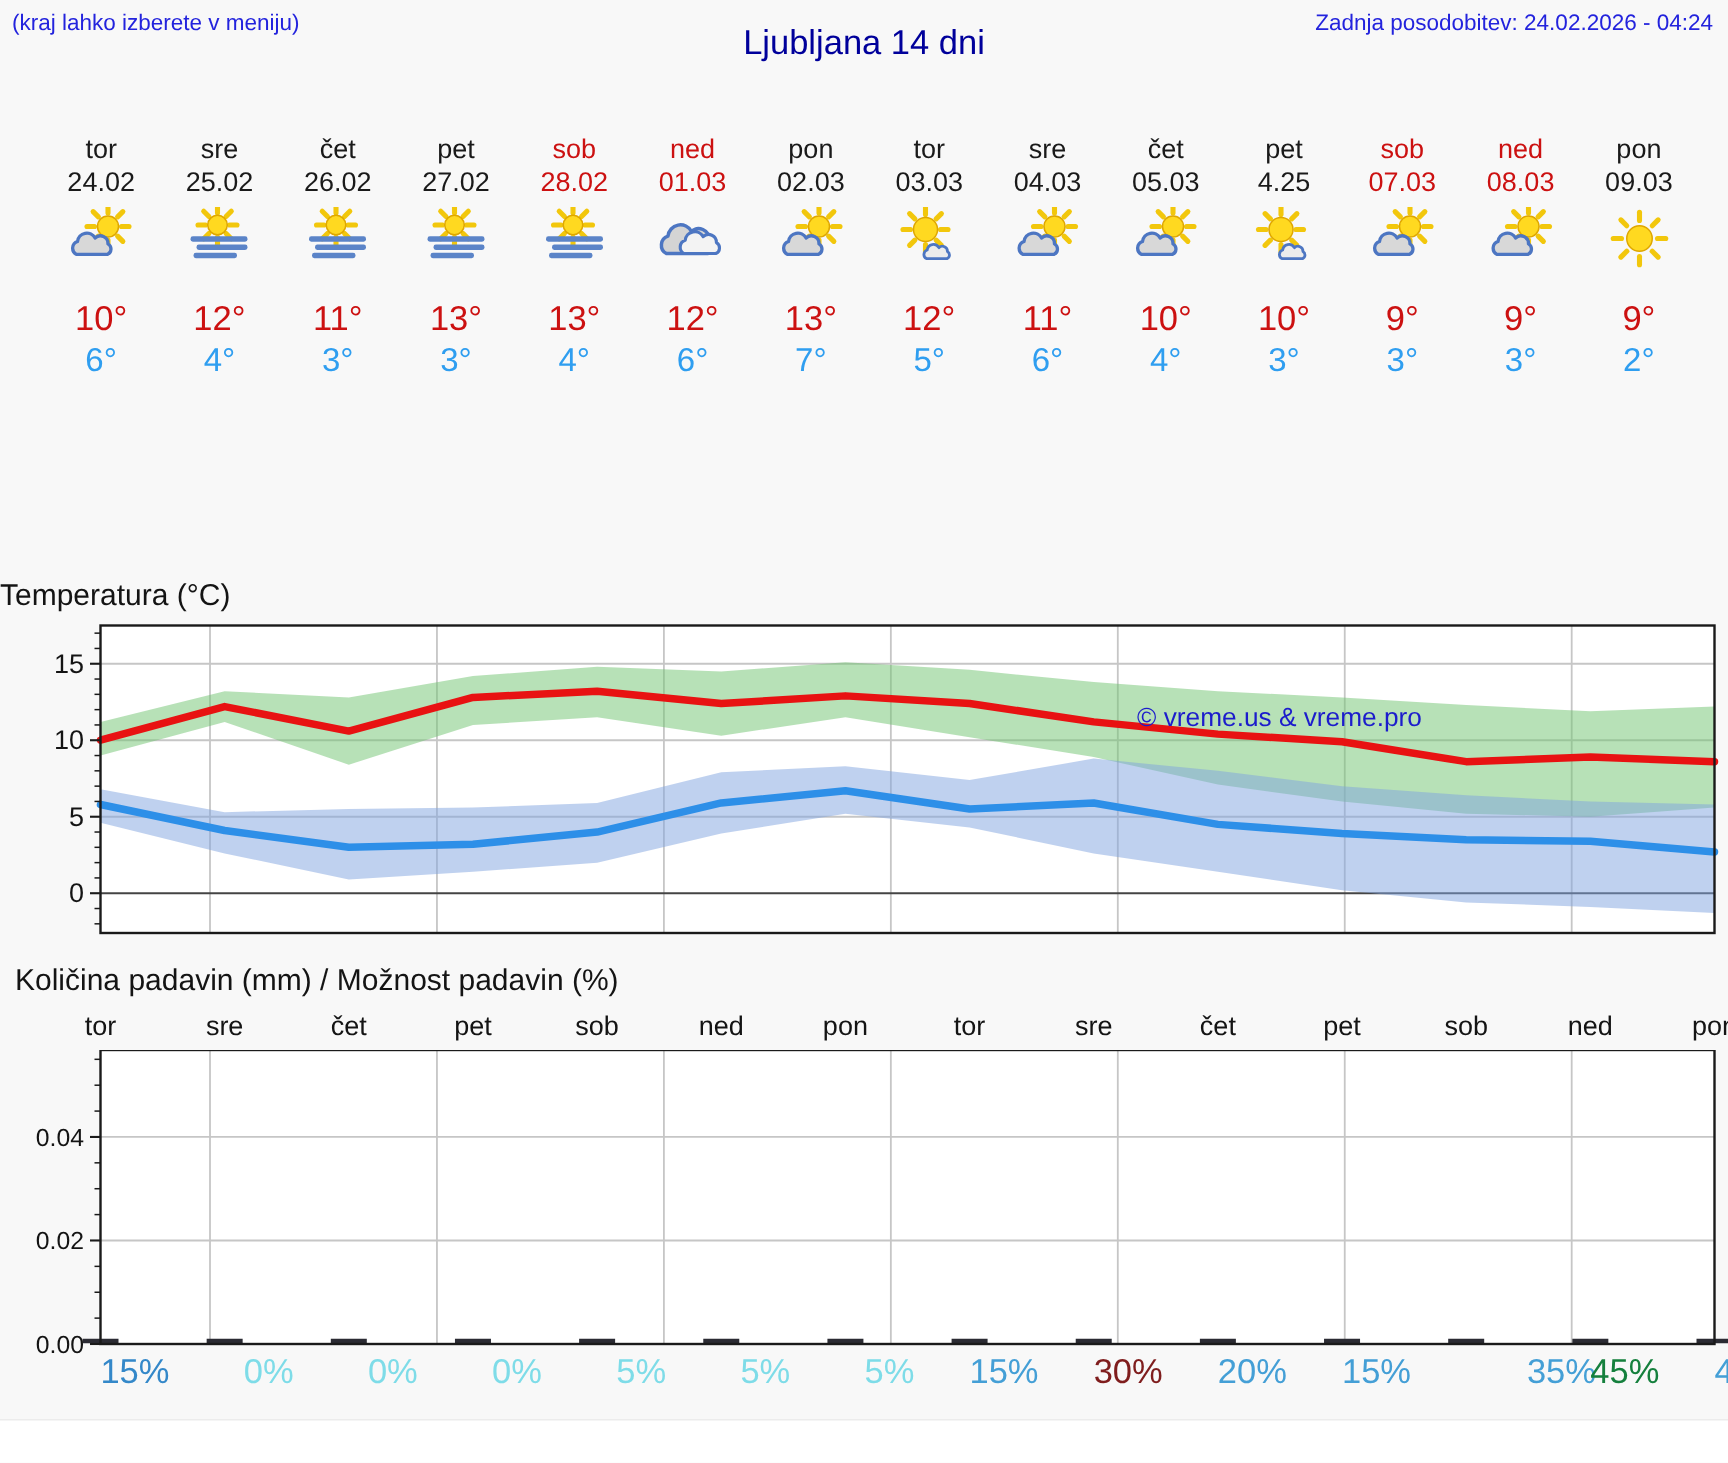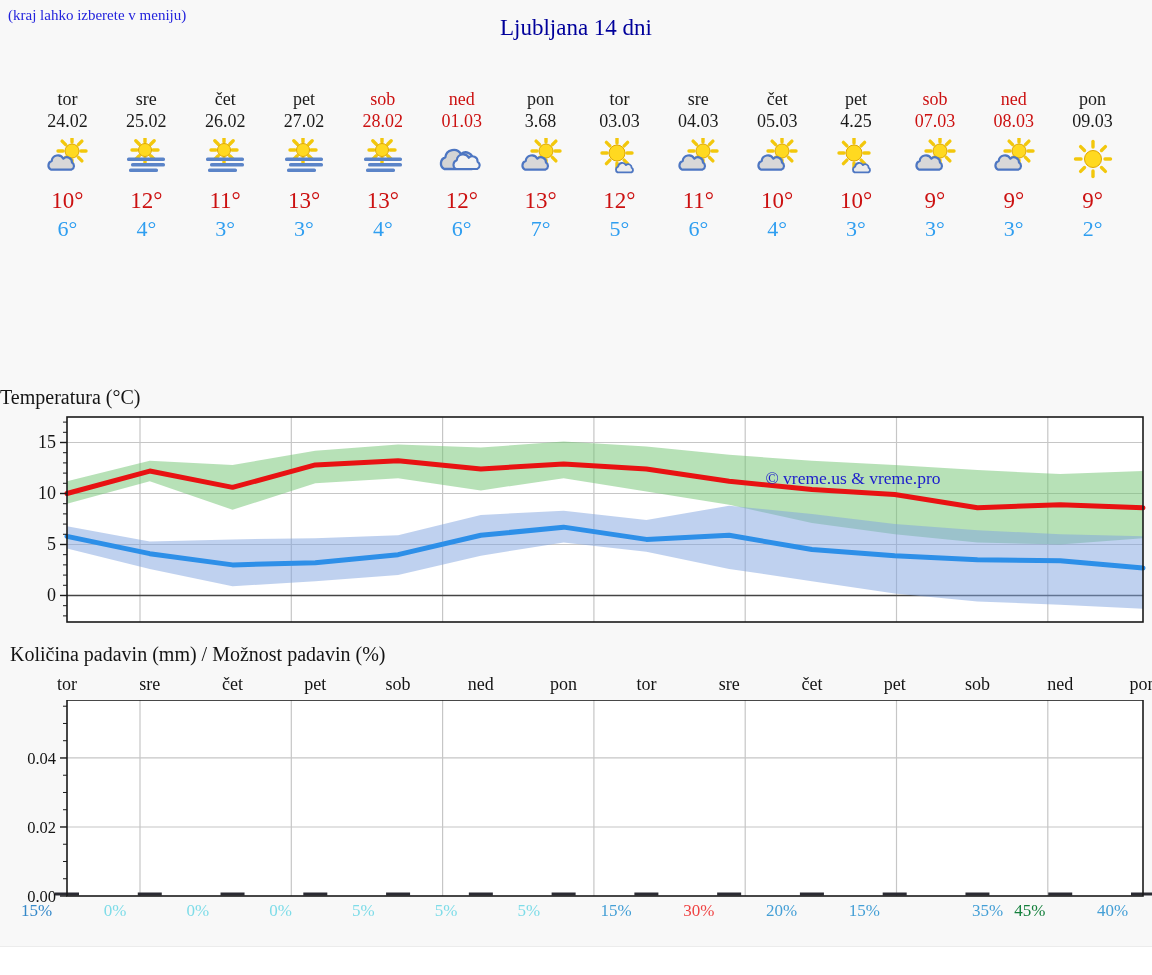--- a/index.html
+++ b/index.html
@@ -1,43 +1,44 @@
 <!DOCTYPE html>
 <html><head>
 <meta charset="utf-8">
 <style>
   html,body{margin:0;padding:0;background:#ffffff;}
   .page{position:relative;width:1152px;height:975px;background:#f8f8f8;
-        font-family:Liberation Serif, serif;overflow:hidden;}
+        font-family:Liberation Sans, sans-serif;overflow:hidden;}
   .hnote{position:absolute;left:8px;top:7px;font-size:15px;color:#2323dd;}
   .htitle{position:absolute;left:0;right:0;top:15px;text-align:center;font-size:23px;color:#00009b;}
   .hupdate{position:absolute;right:10px;top:7px;font-size:15px;color:#2323dd;}
   .strip{position:absolute;left:28px;top:88px;width:1104px;display:flex;}
   .col{flex:1;text-align:center;}
   .dname,.ddate{font-size:18px;line-height:22px;color:#1a1a1a;}
   .wk{color:#cc1111;}
   .icon{height:48px;margin-top:6px;}
   .icon svg{vertical-align:top;}
-  .thigh{font-size:23px;line-height:26px;color:#cc1111;margin-top:2px;}
+  .thigh{font-size:23px;line-height:26px;color:#cc1111;margin-top:13px;}
   .tlow{font-size:22px;line-height:26px;color:#2f9ef0;margin-top:2px;}
   .ctitle{position:absolute;left:0;width:1152px;text-align:left;font-size:20px;color:#141414;}
   .t1{top:386px;}
   .t2{top:643px;margin-left:10px;}
   .tempsvg{position:absolute;left:0;top:400px;}
   .precipsvg{position:absolute;left:0;top:700px;}
   .pdays span{position:absolute;top:674px;width:84px;text-align:center;font-size:18px;color:#141414;}
-  .ppcts span{position:absolute;top:901px;width:92px;text-align:left;font-size:17px;}
+  .ppcts span{position:absolute;top:901px;width:92px;text-align:right;font-size:23px;}
   .footer{position:absolute;left:0;top:946px;width:1152px;height:29px;background:#ffffff;border-top:1px solid #ececec;}
 </style>
 </head>
 <body>
 
 <div class="page">
   <div class="hnote">(kraj lahko izberete v meniju)</div>
   <div class="htitle">Ljubljana 14 dni</div>
+  <div class="hupdate">Zadnja posodobitev: 24.02.2026 - 04:24</div>
 
   <div class="strip">
       <div class="col">
         <div class="dname">tor</div>
         <div class="ddate">24.02</div>
         <div class="icon"><svg width="46" height="44" viewBox="0 0 46 44">
             <line x1="37.0" y1="13.0" x2="42.0" y2="13.0" stroke="#F2C70C" stroke-width="3.4" stroke-linecap="round"></line>
             <line x1="34.4" y1="19.4" x2="37.9" y2="22.9" stroke="#F2C70C" stroke-width="3.4" stroke-linecap="round"></line>
             <line x1="28.0" y1="22.0" x2="28.0" y2="27.0" stroke="#F2C70C" stroke-width="3.4" stroke-linecap="round"></line>
             <line x1="21.6" y1="19.4" x2="18.1" y2="22.9" stroke="#F2C70C" stroke-width="3.4" stroke-linecap="round"></line>
@@ -150,21 +151,21 @@
             </g>
             <g transform="translate(13,15) scale(0.8)">
               <path d="M5 20 A6 6 0 0 1 6 9 A8 8 0 0 1 21 6 A6.5 6.5 0 0 1 32 11 A5 5 0 0 1 31.5 20 Z" fill="#f3f3f3" stroke="#4d76c2" stroke-width="2.6" stroke-linejoin="round"></path>
             </g>
           </svg></div>
         <div class="thigh">12°</div>
         <div class="tlow">6°</div>
       </div>
       <div class="col">
         <div class="dname">pon</div>
-        <div class="ddate">3.68</div>
+        <div class="ddate">02.03</div>
         <div class="icon"><svg width="46" height="44" viewBox="0 0 46 44">
             <line x1="37.0" y1="13.0" x2="42.0" y2="13.0" stroke="#F2C70C" stroke-width="3.4" stroke-linecap="round"></line>
             <line x1="34.4" y1="19.4" x2="37.9" y2="22.9" stroke="#F2C70C" stroke-width="3.4" stroke-linecap="round"></line>
             <line x1="28.0" y1="22.0" x2="28.0" y2="27.0" stroke="#F2C70C" stroke-width="3.4" stroke-linecap="round"></line>
             <line x1="21.6" y1="19.4" x2="18.1" y2="22.9" stroke="#F2C70C" stroke-width="3.4" stroke-linecap="round"></line>
             <line x1="19.0" y1="13.0" x2="14.0" y2="13.0" stroke="#F2C70C" stroke-width="3.4" stroke-linecap="round"></line>
             <line x1="21.6" y1="6.6" x2="18.1" y2="3.1" stroke="#F2C70C" stroke-width="3.4" stroke-linecap="round"></line>
             <line x1="28.0" y1="4.0" x2="28.0" y2="-1.0" stroke="#F2C70C" stroke-width="3.4" stroke-linecap="round"></line>
             <line x1="34.4" y1="6.6" x2="37.9" y2="3.1" stroke="#F2C70C" stroke-width="3.4" stroke-linecap="round"></line>
             <circle cx="28" cy="13" r="7" fill="#FFD920" stroke="#DFA700" stroke-width="1"></circle>
@@ -421,21 +422,21 @@
     </svg>
   <div class="ppcts">
       <span style="left: 21px; color: rgb(52, 136, 201);">15%</span>
       <span style="left: 103.769px; color: rgb(126, 220, 232);">0%</span>
       <span style="left: 186.538px; color: rgb(126, 220, 232);">0%</span>
       <span style="left: 269.308px; color: rgb(126, 220, 232);">0%</span>
       <span style="left: 352.077px; color: rgb(126, 220, 232);">5%</span>
       <span style="left: 434.846px; color: rgb(126, 220, 232);">5%</span>
       <span style="left: 517.615px; color: rgb(126, 220, 232);">5%</span>
       <span style="left: 600.385px; color: rgb(68, 159, 214);">15%</span>
-      <span style="left: 683.154px; color: #ef4444;">30%</span>
+      <span style="left: 683.154px; color: #7f1d1d;">30%</span>
       <span style="left: 765.923px; color: rgb(68, 159, 214);">20%</span>
       <span style="left: 848.692px; color: rgb(68, 159, 214);">15%</span>
       <span style="left: 972px; color: rgb(68, 159, 214);">35%</span>
       <span style="left: 1014.23px; color: #15803d;">45%</span>
       <span style="left: 1097px; color: rgb(68, 159, 214);">40%</span>
     </div>
 
   <div class="footer"></div>
 </div>
 

